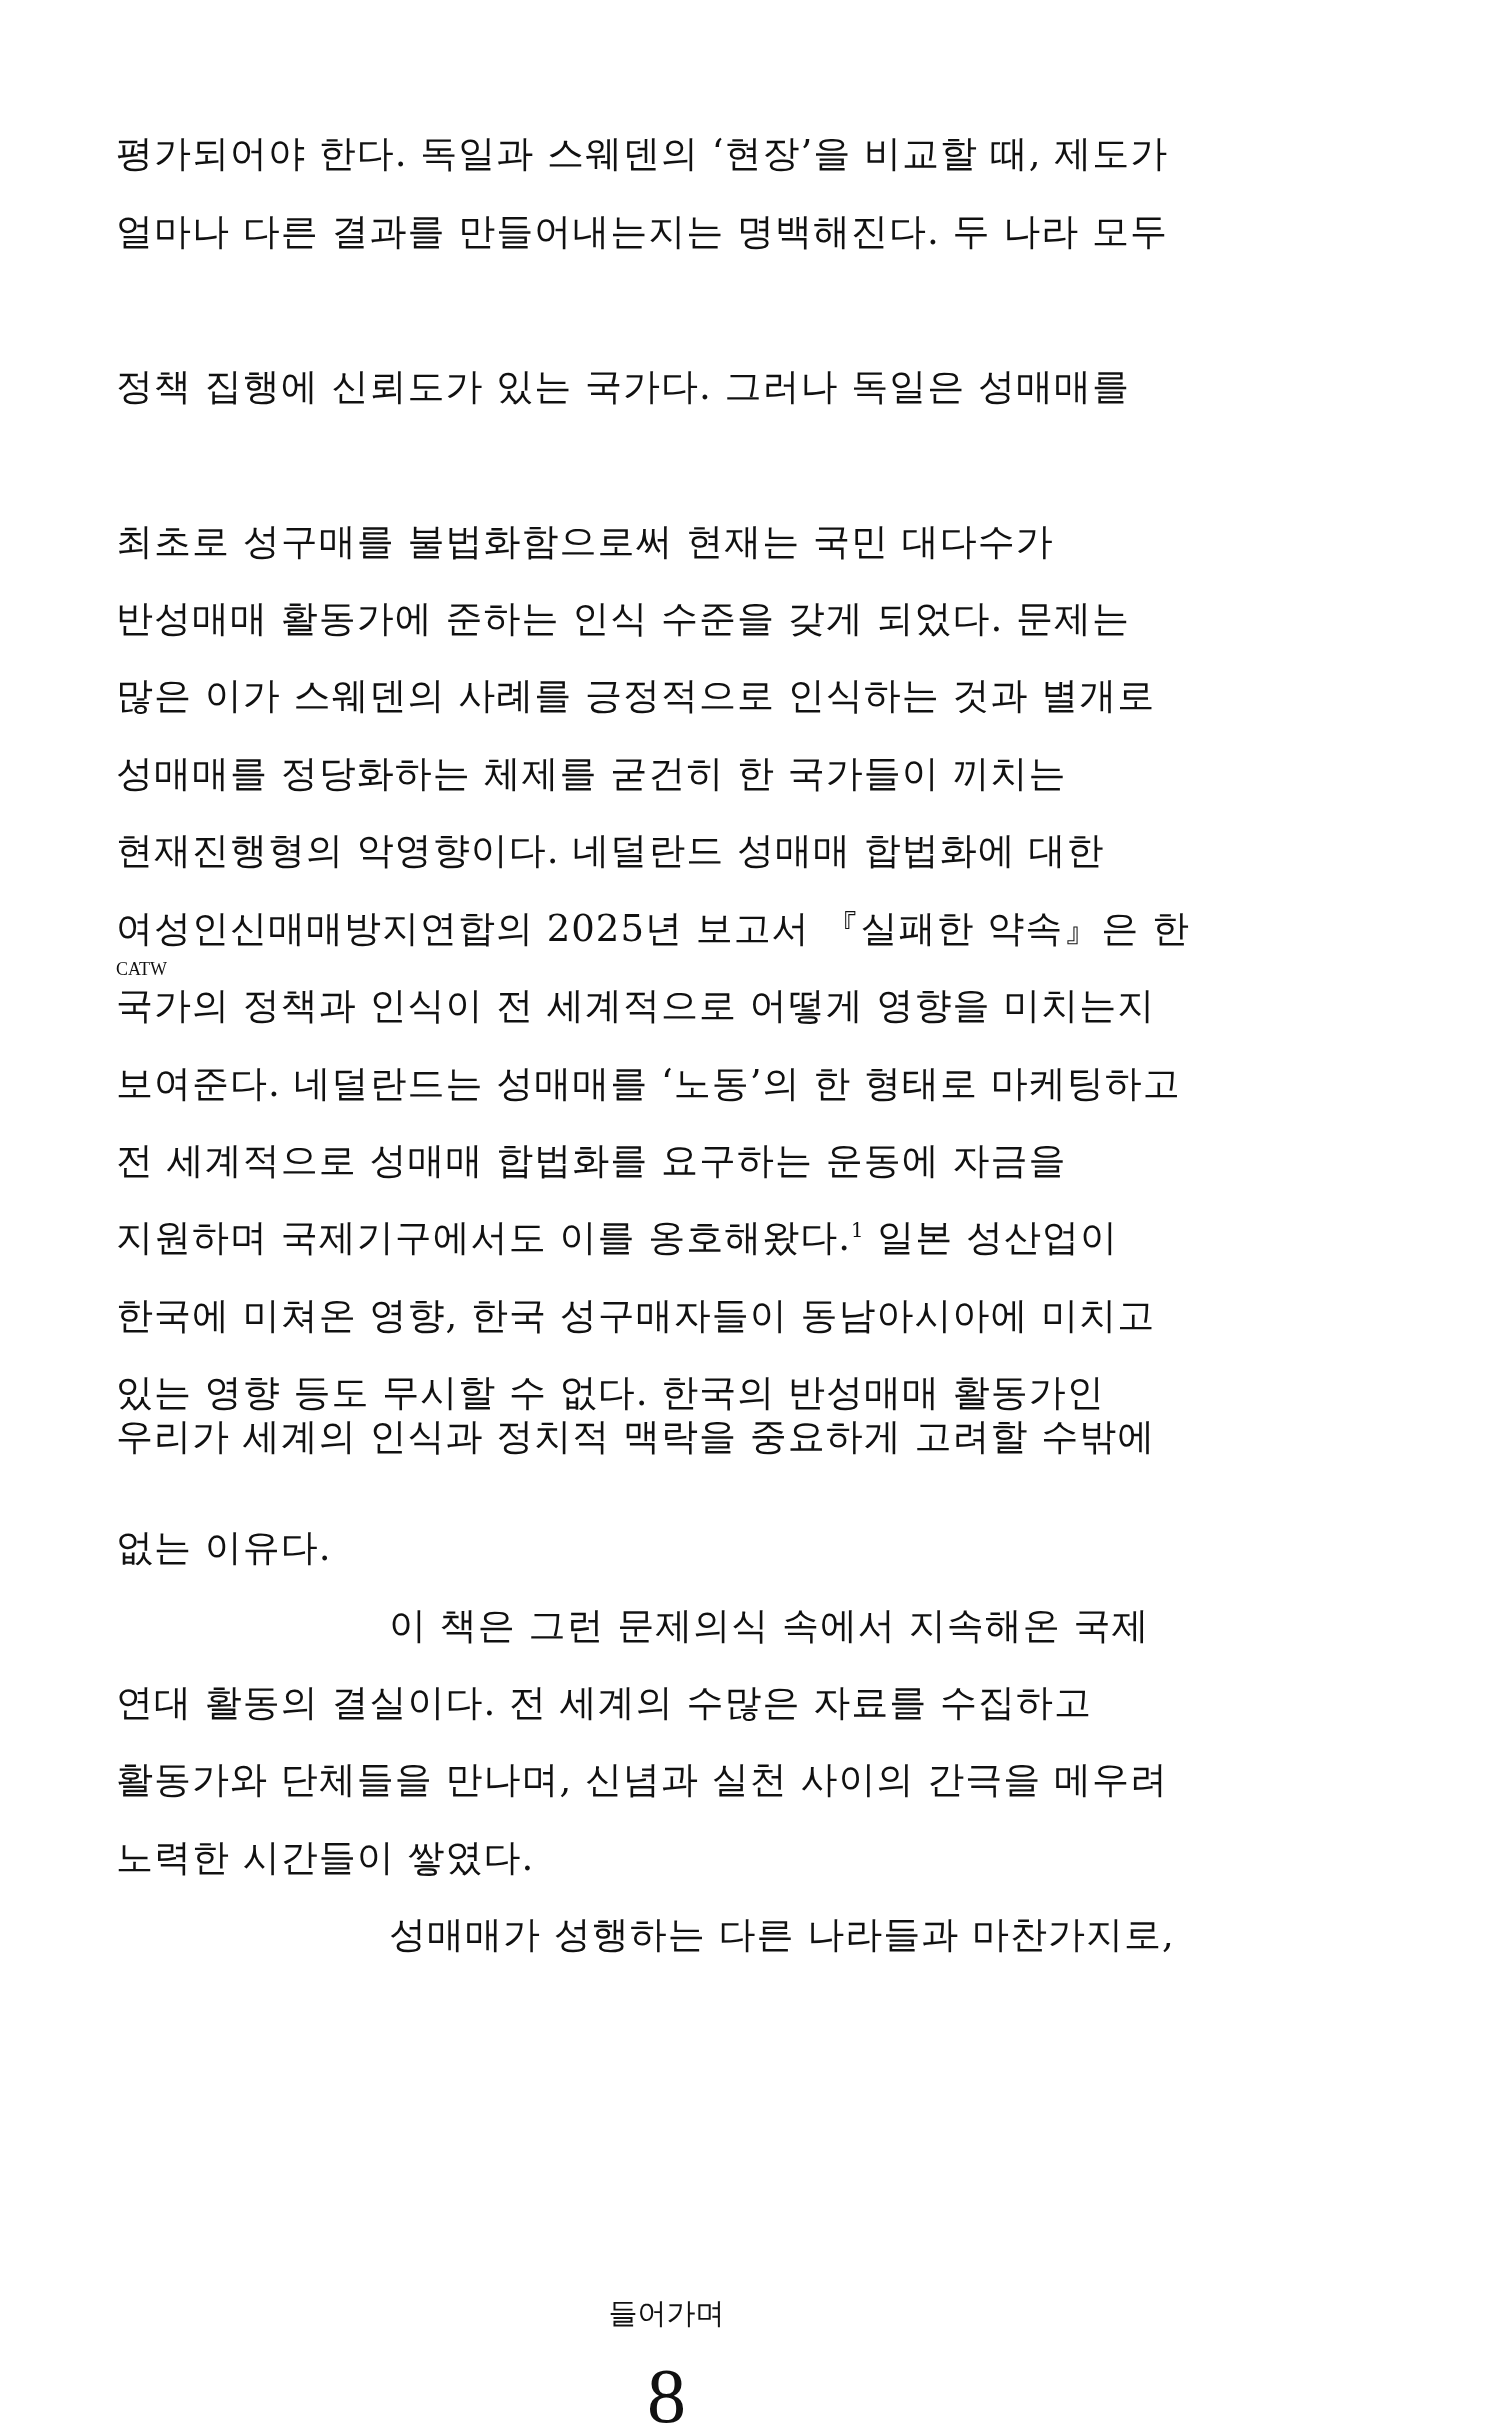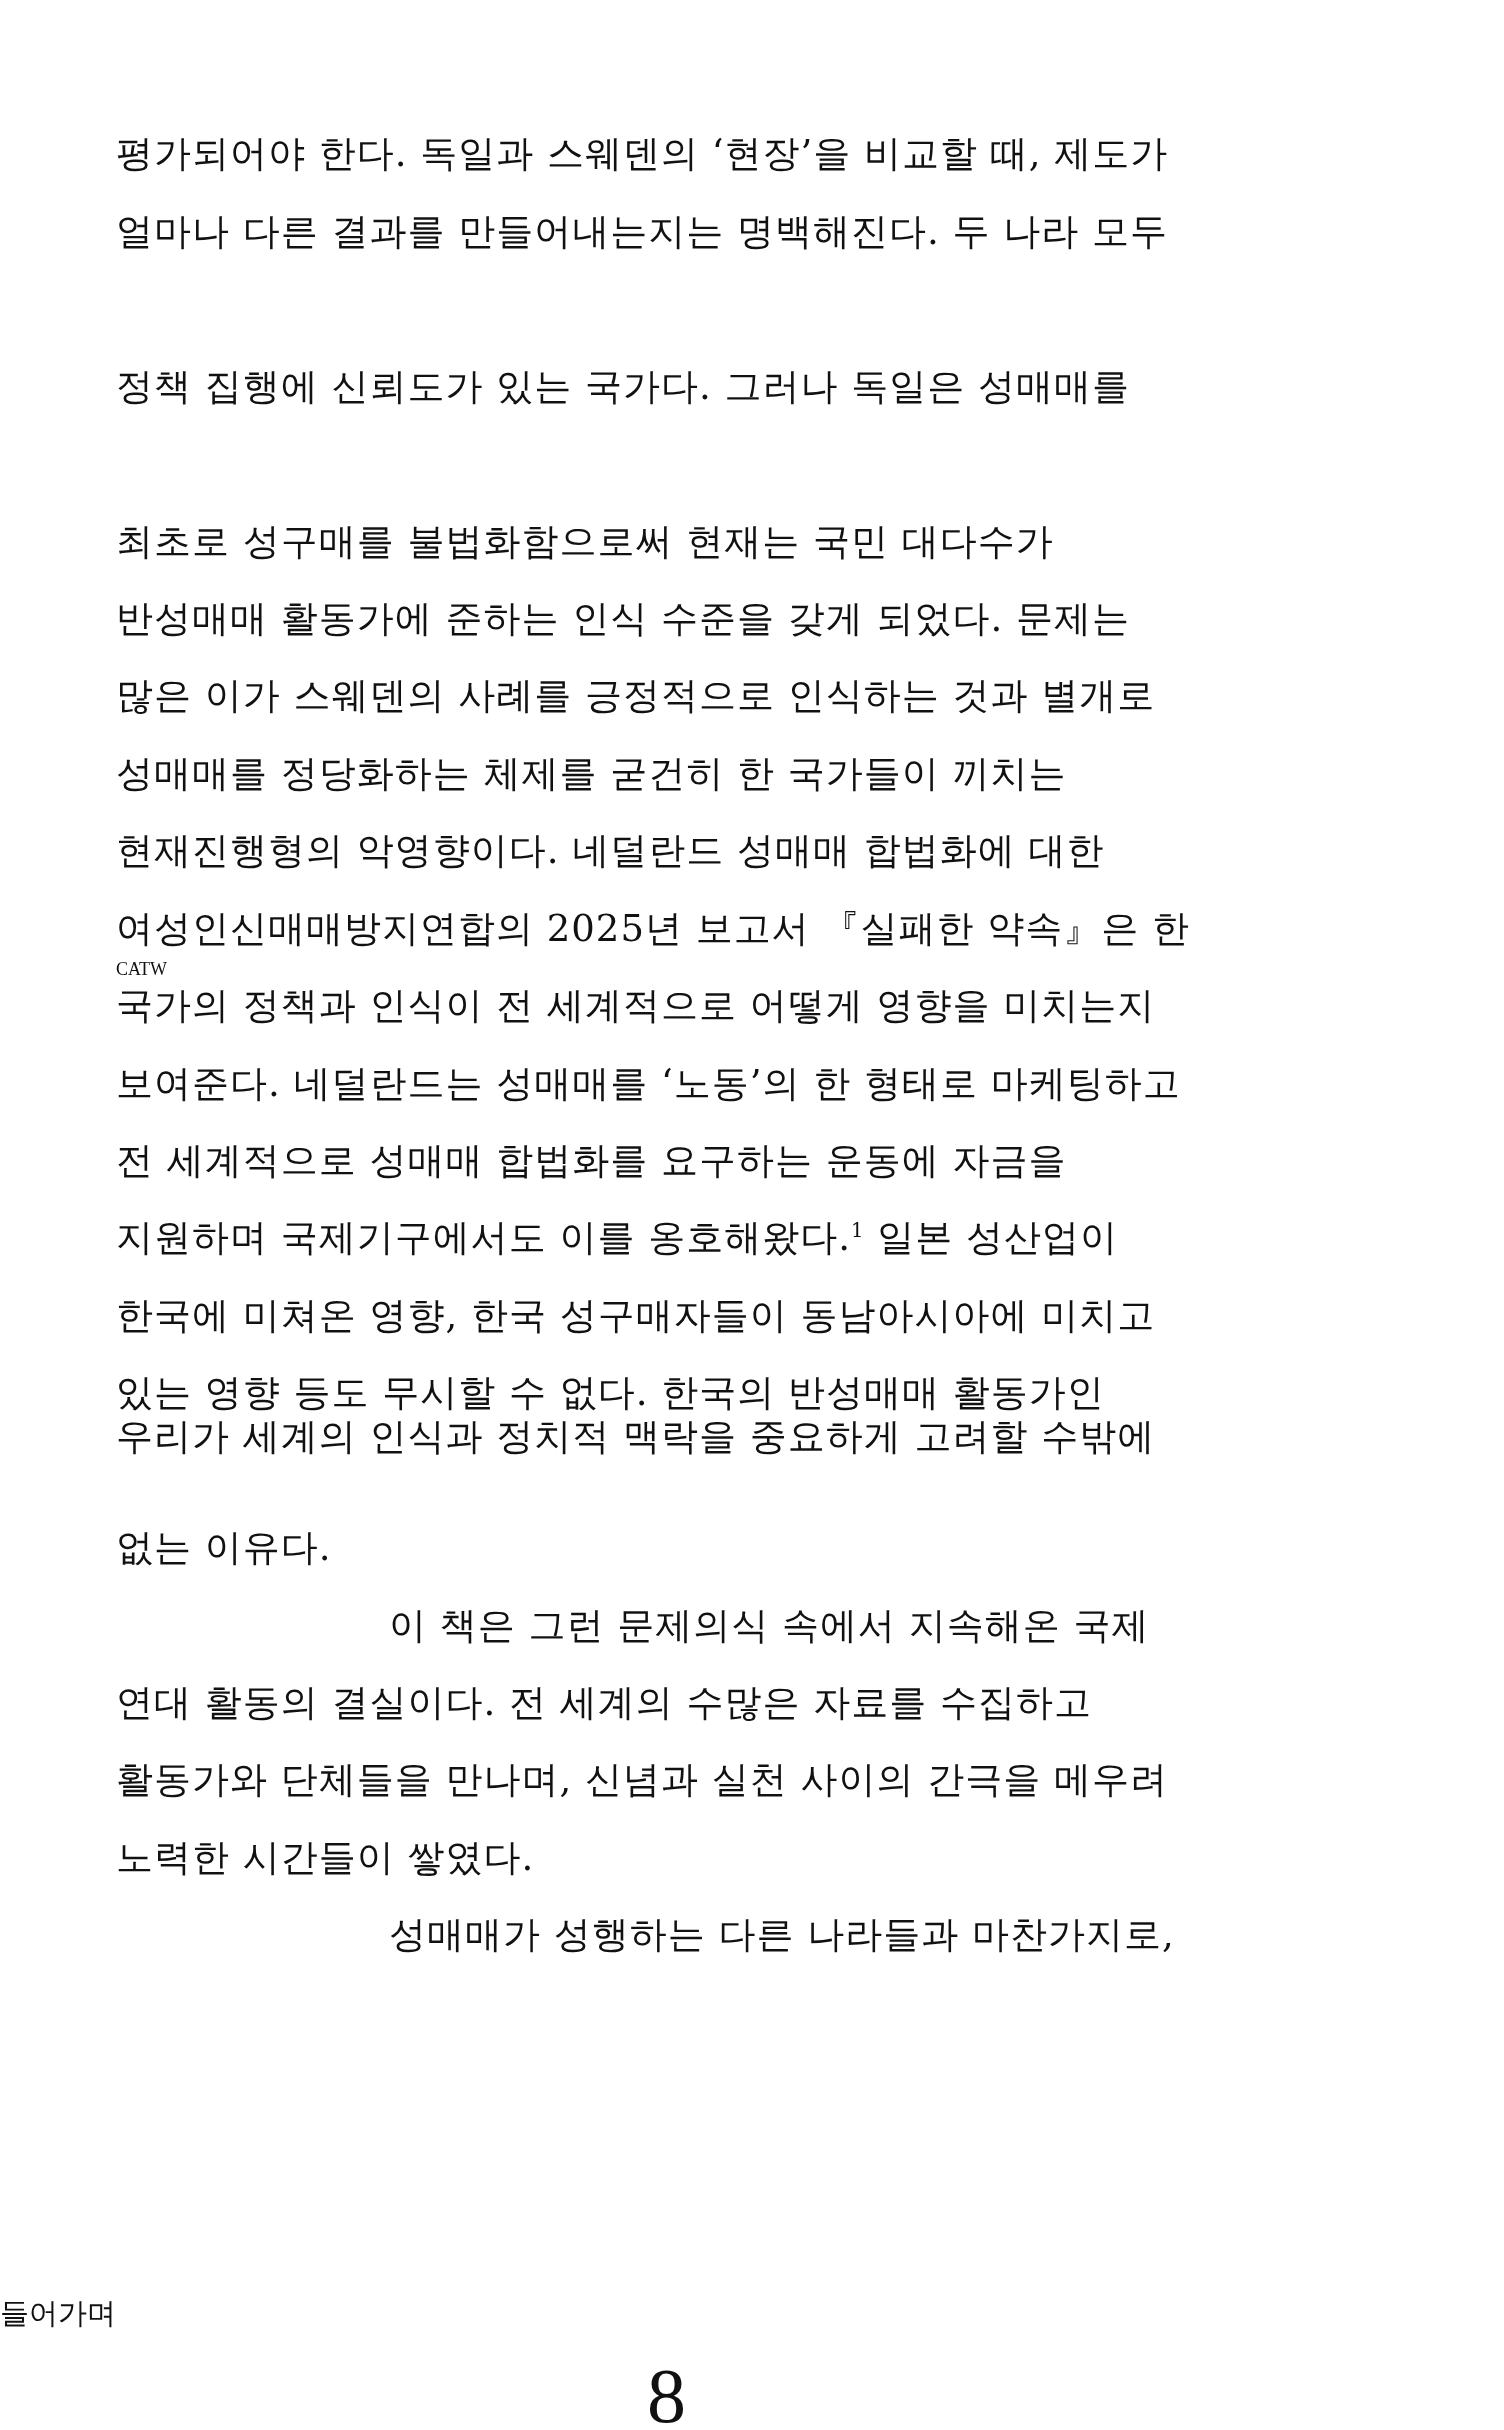--- a/index.html
+++ b/index.html
@@ -3,21 +3,21 @@
 <meta charset="utf-8">
 <style>
   html, body { margin:0; padding:0; background:#ffffff; }
   body { width:1505px; height:2431px; position:relative; overflow:hidden;
          font-family:"DejaVu Serif","Liberation Serif",serif; color:#111; }
   .page { position:absolute; left:0; top:0; width:1252px; height:2431px; }
   .line { position:absolute; left:116px; font-size:37px; line-height:49px; white-space:nowrap; letter-spacing:1px; }
   .indent { left:361px;margin-left:28px; }
   .catw { position:absolute; left:116px; top:959px; font-size:18px; font-family:"Liberation Serif",serif; }
   sup.fn { font-size:19.6px; vertical-align:super; line-height:0; }
-  .running-head { position:absolute; top:2294px; left:0; width:1333px; font-size:29px; }
+  .running-head { position:absolute; top:2294px; left:0; width:1333px; text-align:center; font-size:29px; }
   .page-number { position:absolute; top:2347px; left:0; width:1333px; text-align:center; font-size:78px; font-family:"Liberation Serif",serif; line-height:98px; }
 </style>
 </head>
 <body>
 
 <div class="page">
   <div class="line" style="top:129px">평가되어야 한다. 독일과 스웨덴의 ‘현장’을 비교할 때, 제도가</div>
   <div class="line" style="top:207px">얼마나 다른 결과를 만들어내는지는 명백해진다. 두 나라 모두</div>
   <div class="line" style="top:362px">정책 집행에 신뢰도가 있는 국가다. 그러나 독일은 성매매를</div>
   <div class="line" style="top:517px">최초로 성구매를 불법화함으로써 현재는 국민 대다수가</div>

